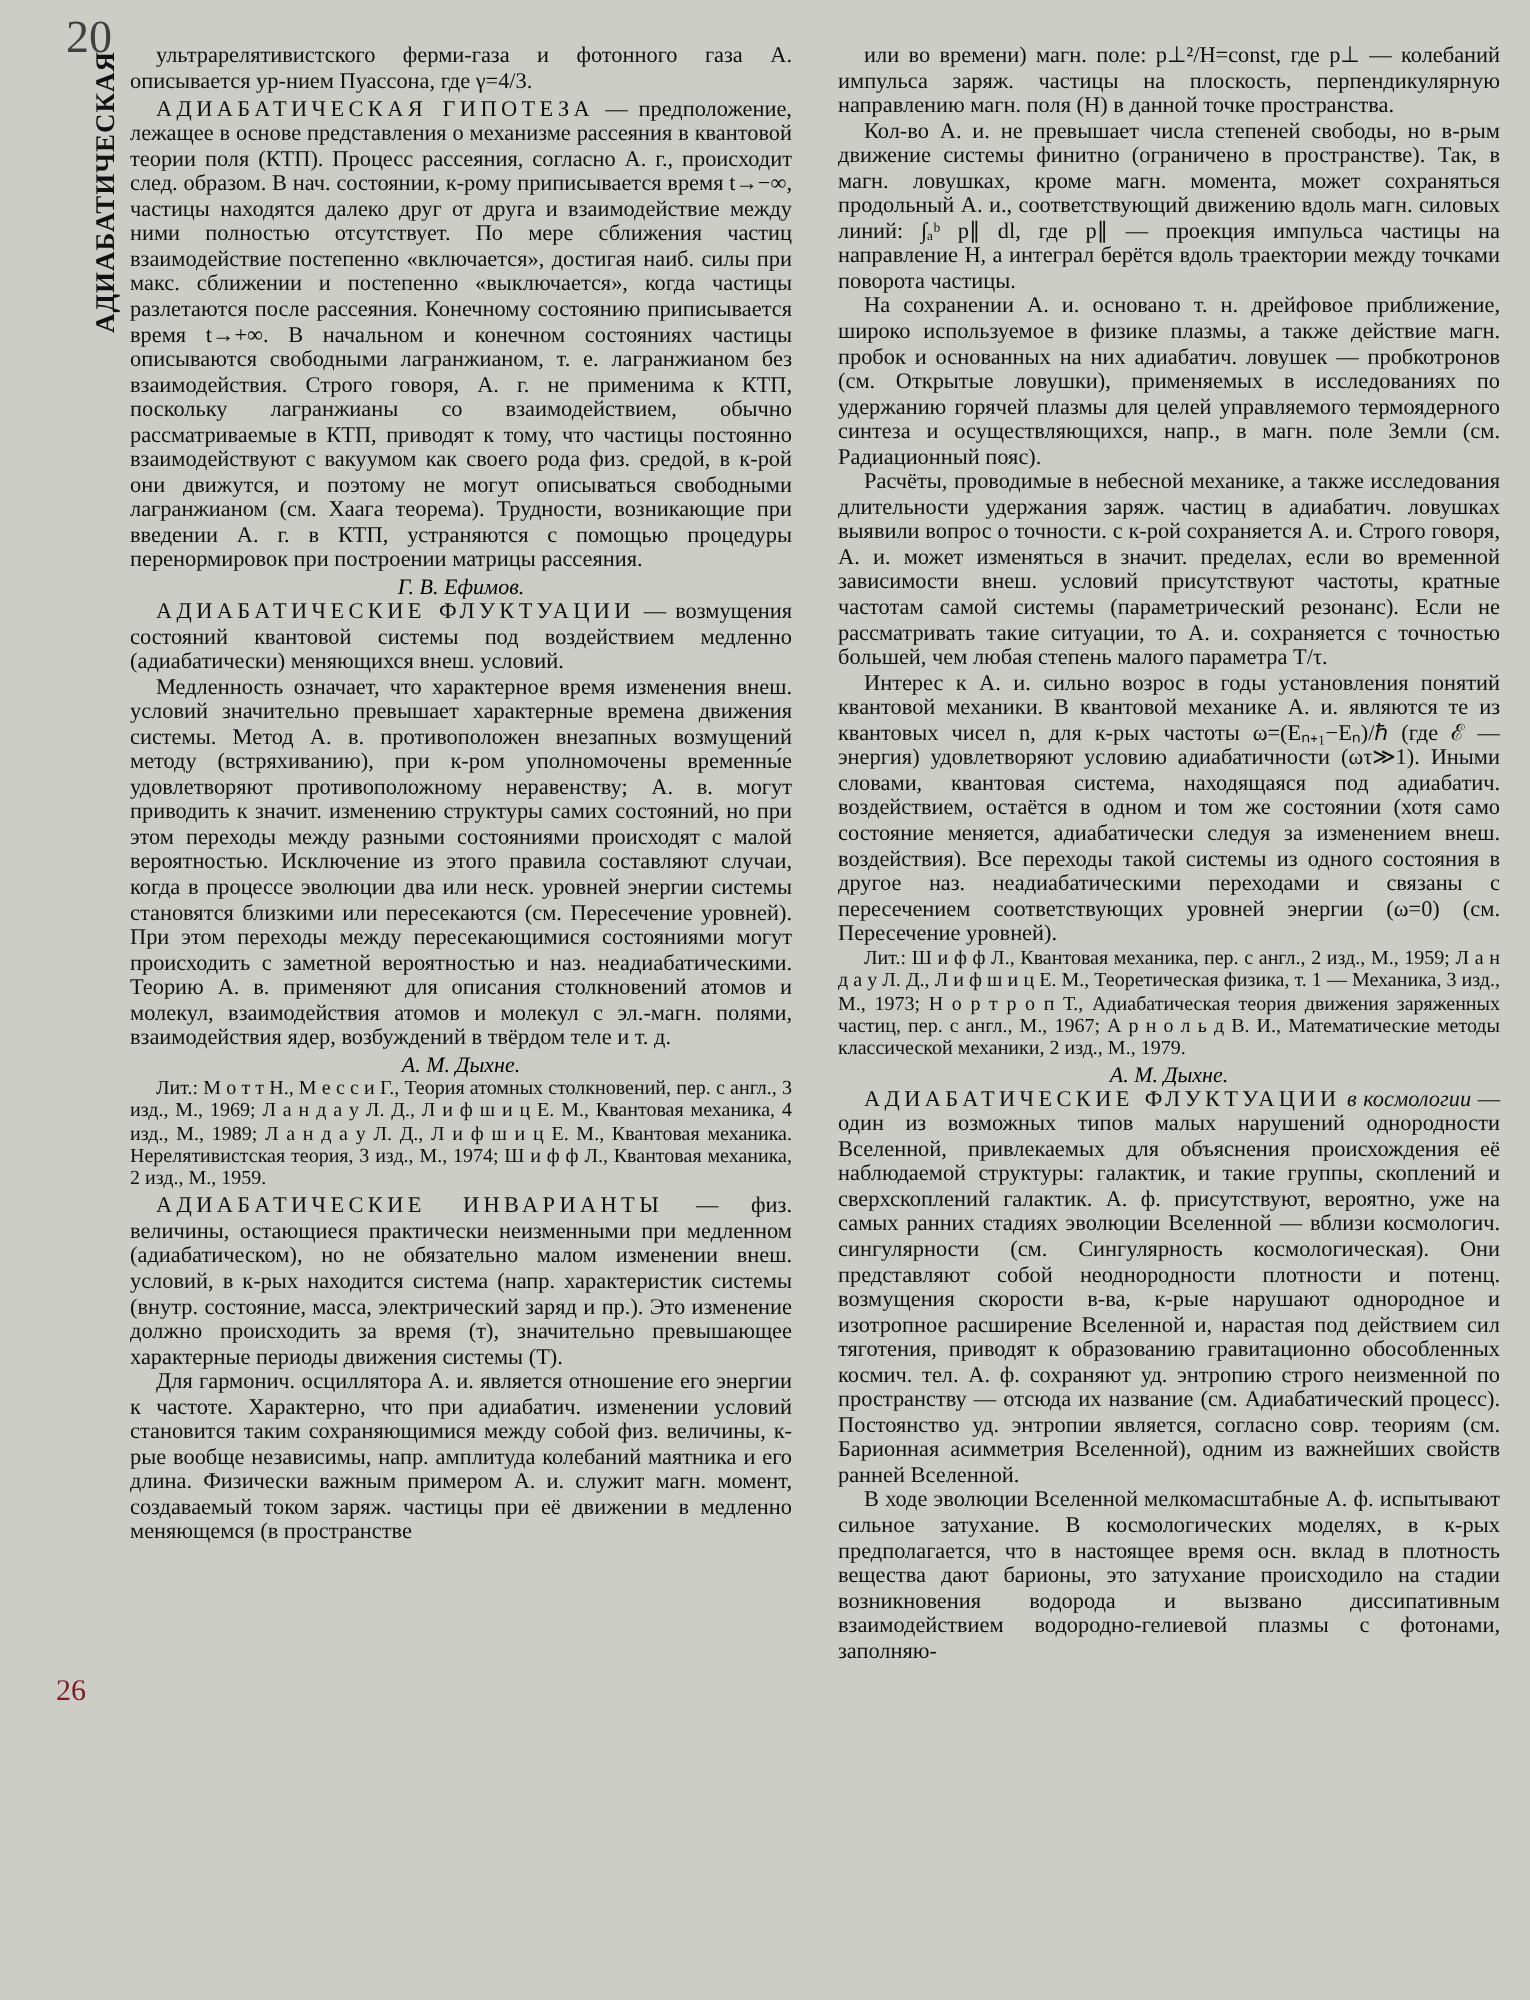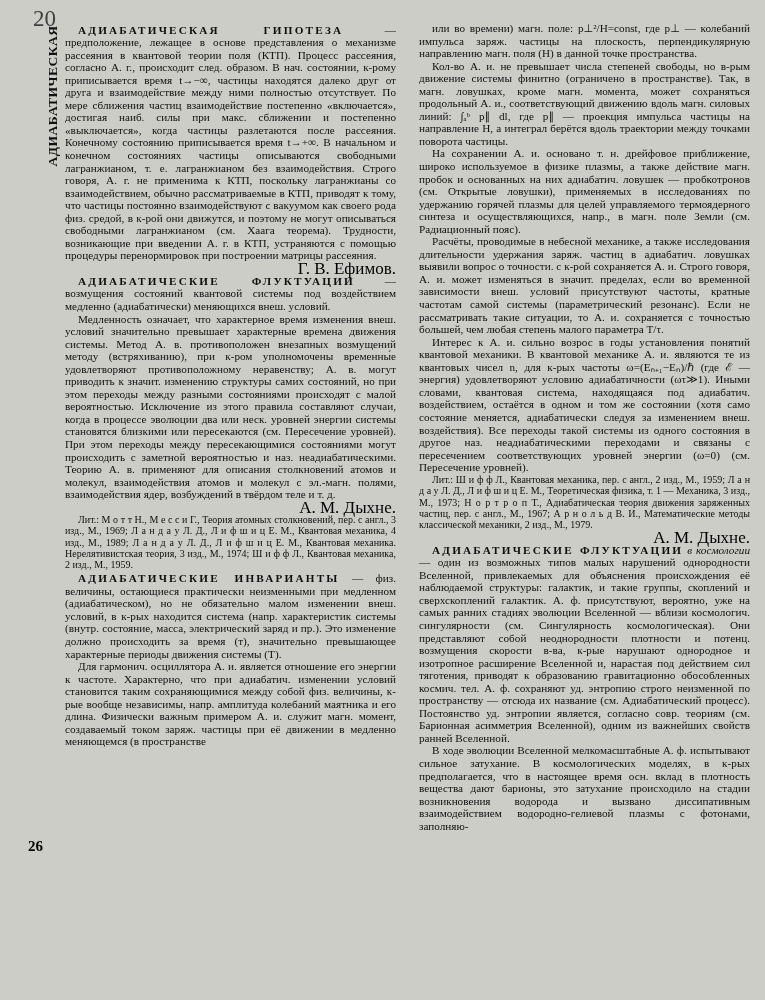--- a/index.html
+++ b/index.html
@@ -23,22 +23,22 @@
     top: 6px;
     font-size: 23px;
     font-family: "Liberation Serif", serif;
     color: #404040;
   }
   .page-number-bottom {
     position: absolute;
     left: 28px;
     top: 838px;
     font-size: 15px;
-    font-weight: bold;
-    color: #000000;
+    font-weight: normal;
+    color: #7f1d1d;
   }
   .side-label {
     position: absolute;
     left: -42px;
     top: 88px;
     width: 190px;
     text-align: center;
     transform: rotate(-90deg);
     transform-origin: center center;
     font-size: 13.5px;
@@ -61,27 +61,28 @@
     margin: 0;
     font-size: 11.2px;
     line-height: 12.55px;
     text-align: justify;
     color: #0f0f0f;
     text-indent: 13px;
     hyphens: manual;
   }
   .sp {
     letter-spacing: 2.2px;
-    font-weight: bold;
+    font-weight: normal;
   }
   .it { font-style: italic; margin-top: 47px; }
   .author {
     display: block;
-    text-align: right;
-    font-size: 17px;
+    text-align: center;
+    font-style: italic;
+    font-size: 11px;
     line-height: 12px;
     margin-top: 1px;
   }
   .lit {
     font-size: 10px;
     line-height: 11.4px;
     text-align: justify;
     text-indent: 13px;
     margin: 0;
   }
@@ -93,20 +94,21 @@
 <div class="page">
 
   <div class="page-number-top">20</div>
   <div class="page-number-bottom">26</div>
   <div class="side-label">АДИАБАТИЧЕСКАЯ</div>
 
   <div class="columns">
 
     <div class="col">
 
+      <p>ультрарелятивистского ферми-газа и фотонного газа А. описывается ур-нием Пуассона, где γ=4/3.</p>
 
       <p class="blk">
         <span class="sp">АДИАБАТИЧЕСКАЯ ГИПОТЕЗА</span><span> — предположение, лежащее в основе представления о механизме рассеяния в </span><span class="it" style="font-style:normal">квантовой теории поля (КТП). Процесс рассеяния, согласно А. г., происходит след. образом. В нач. состоянии, к-рому приписывается время t→−∞, частицы находятся далеко друг от друга и взаимодействие между ними полностью отсутствует. По мере сближения частиц взаимодействие постепенно «включается», достигая наиб. силы при макс. сближении и постепенно «выключается», когда частицы разлетаются после рассеяния. Конечному состоянию приписывается время t→+∞. В начальном и конечном состояниях частицы описываются свободными лагранжианом, т. е. лагранжианом без взаимодействия. Строго говоря, А. г. не применима к КТП, поскольку лагранжианы со взаимодействием, обычно рассматриваемые в КТП, приводят к тому, что частицы постоянно взаимодействуют с вакуумом как своего рода физ. средой, в к-рой они движутся, и поэтому не могут описываться свободными лагранжианом (см. Хаага теорема). Трудности, возникающие при введении А. г. в КТП, устраняются с помощью процедуры перенормировок при построении матрицы рассеяния.</span>
       </p>
       <span class="author">Г. В. Ефимов.</span>
 
       <p>
         <span class="sp">АДИАБАТИЧЕСКИЕ ФЛУКТУАЦИИ</span><span> — возмущения состояний квантовой системы под воздействием медленно (адиабатически) меняющихся внеш. условий.</span>
       </p>
       <p>Медленность означает, что характерное время изменения внеш. условий значительно превышает характерные времена движения системы. Метод А. в. противоположен внезапных возмущений методу (встряхиванию), при к-ром уполномочены временны́е удовлетворяют противоположному неравенству; А. в. могут приводить к значит. изменению структуры самих состояний, но при этом переходы между разными состояниями происходят с малой вероятностью. Исключение из этого правила составляют случаи, когда в процессе эволюции два или неск. уровней энергии системы становятся близкими или пересекаются (см. Пересечение уровней). При этом переходы между пересекающимися состояниями могут происходить с заметной вероятностью и наз. неадиабатическими. Теорию А. в. применяют для описания столкновений атомов и молекул, взаимодействия атомов и молекул с эл.-магн. полями, взаимодействия ядер, возбуждений в твёрдом теле и т. д.</p>

